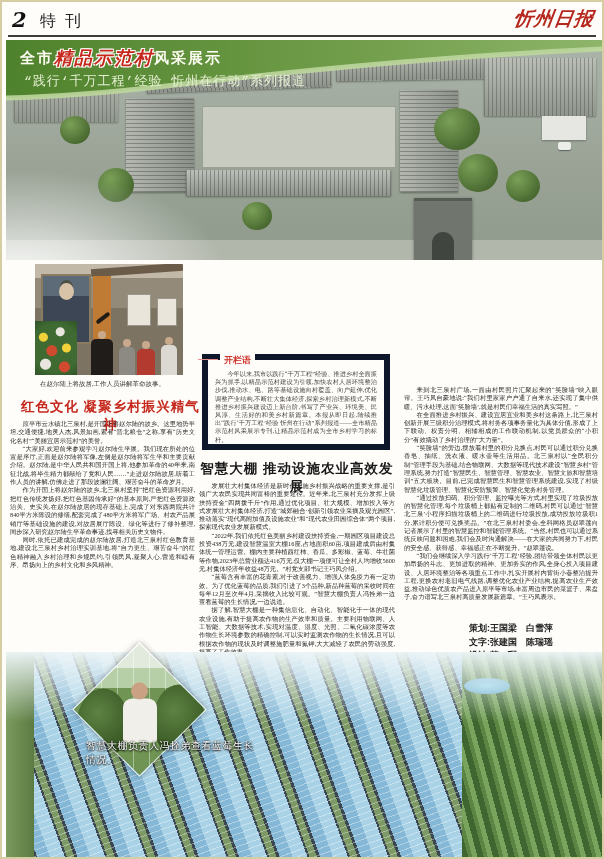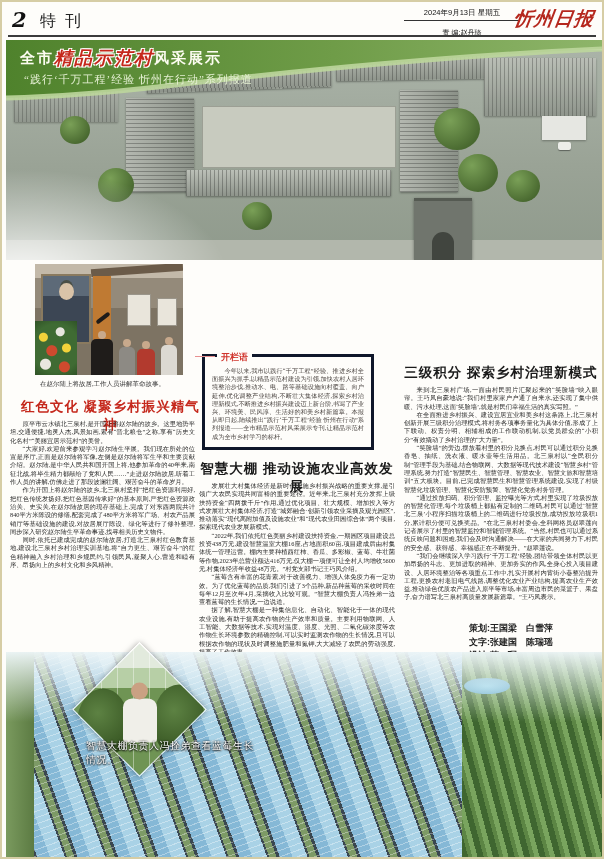--- a/index.html
+++ b/index.html
@@ -22,22 +22,22 @@
   .hdr-rule { position:absolute; top:33px; left:6px; right:6px; height:2px; background:#3b3b3b; }
 
   
   .banner { position:absolute; top:38px; left:4px; width:540px; height:70px; z-index:5; pointer-events:none; }
   .banner svg { position:absolute; top:0; left:0; }
   .banner-line1 { position:absolute; top:6px; left:14px; white-space:nowrap; }
   .b-prefix,.b-suffix { font-family:"Liberation Sans",sans-serif; font-weight:bold; font-size:15px;
                         color:#fdfdf2; letter-spacing:2px; vertical-align:middle; }
   .b-highlight { font:bold italic 18px "DejaVu Serif",serif; color:#c5281c; letter-spacing:2px;
                  text-shadow:1px 1px 0 #fff,-1px -1px 0 #fff,1px -1px 0 #fff,-1px 1px 0 #fff; vertical-align:middle; }
-  .banner-line2 { position:absolute; top:32px; left:18px; font-family:Liberation Serif, serif;
-                  font-size:11px; color:#e4efd2; letter-spacing:1px; }
+  .banner-line2 { position:absolute; top:32px; left:18px; font-family:Liberation Mono, monospace;
+                  font-size:13px; color:#e4efd2; letter-spacing:1px; }
 
   
   .main-photo { position:absolute; top:48px; left:4px; width:596px; height:210px; overflow:hidden;
                 background:linear-gradient(180deg,#aab3a8 0%,#9aa396 55%,#8f9a8c 100%); z-index:1; }
   .roof { position:absolute; background:
             repeating-linear-gradient(90deg, rgba(55,57,54,.38) 0 1px, rgba(0,0,0,0) 1px 4px),
             linear-gradient(180deg,#bcc0b8,#8e948b);
           box-shadow:0 1px 2px rgba(0,0,0,.35); }
   .roof.v { background:
             repeating-linear-gradient(0deg, rgba(55,57,54,.38) 0 1px, rgba(0,0,0,0) 1px 4px),
@@ -91,22 +91,22 @@
   .photo-caption { position:absolute; font-size:6.5px; color:#333; text-align:center; }
 
   .left-title { position:absolute; left:8px; top:396px; width:185px; color:#c5281c;margin-left:8px; }
   .left-body { position:absolute; left:8px; top:418px; width:185px; height:224px; }
 
   
   .kicker-block { position:absolute; left:200px; top:264px; width:320px; z-index:6; }
   .kicker { font-family:"Liberation Sans",sans-serif; font-weight:bold; font-size:13px; color:#111; letter-spacing:1px; }
   .big-title { margin-top:4px; text-align:center; font-family:"Liberation Sans",sans-serif; font-weight:bold;
                font-size:30px; letter-spacing:5px; color:#d8231c; }
-  .intro-box { position:absolute; left:200px; top:352px; width:172px; height:96px;
-               border:3px solid #0f172a; padding:10px 7px 4px; }
+  .intro-box { position:absolute; left:200px; top:352px; width:188px; height:96px;
+               border:6px solid #0f172a; padding:10px 7px 4px; }
   .intro-label { position:absolute; top:-6px; left:12px; background:#fefdfa; padding:0 4px;
                  font-family:"Liberation Sans",sans-serif; font-weight:bold; font-size:9px; color:#d0342c; }
   .intro-label::before { content:""; position:absolute; left:-22px; top:5px; width:20px; height:1px; background:#e89090; }
   .intro-text { font-size:6.2px; line-height:8.2px; color:#4a4440; text-align:justify; text-indent:2em;
                 height:80px; overflow:hidden; }
   .mid-title { position:absolute; left:197px; top:458px; width:196px;text-align:center; }
   .mid-body { position:absolute; left:197px; top:480px; width:196px; height:190px; }
 
   
   .right-title { position:absolute; left:402px; top:362px; width:194px; }
@@ -146,24 +146,20 @@
                 font-size:10px; letter-spacing:.5px; text-shadow:0 0 2px #000,0 1px 2px #000; }
 </style>
 </head>
 <body>
 
 <div class="page">
 
   <div class="hdr">
     <div class="page-num">2</div>
     <div class="section-title">特刊</div>
-    <div class="date-block">
-      <div class="date-line">2024年9月13日 星期五</div>
-      <span class="editor-line">责 编:赵丹琦</span>
-    </div>
     <div class="masthead">忻州日报</div>
   </div>
   <div class="hdr-rule"></div>
 
   <div class="main-photo">
     <div class="roof" style="left:140px;top:6px;width:185px;height:34px;transform:rotate(-2deg);"></div>
     <div class="roof" style="left:330px;top:0;width:150px;height:30px;transform:rotate(-1deg);"></div>
     <div class="roof" style="left:8px;top:18px;width:104px;height:54px;opacity:.85;"></div>
     <div class="roof v" style="left:120px;top:48px;width:68px;height:94px;"></div>
     <div class="roof v" style="left:394px;top:40px;width:58px;height:102px;"></div>
@@ -244,21 +240,20 @@
 
   <div class="art-title mid-title">智慧大棚 推动设施农业高效发展</div>
   <div class="col-body mid-body">
     <p>发展壮大村集体经济是新时代实施乡村振兴战略的重要支撑,是引领广大农民实现共同富裕的重要途径。近年来,北三泉村充分发挥上级扶持资金“四两拨千斤”作用,通过优化项目、壮大规模、增加投入等方式发展壮大村集体经济,打造“城郊融合·创新引领农业采摘及观光园区”,推动落实“现代高附加值及设施农业”和“现代农业田园综合体”两个项目,探索现代农业发展新模式。</p>
     <p>“2022年,我们依托红色美丽乡村建设扶持资金,一期园区项目建设总投资438万元,建设智慧温室大棚16座,占地面积60亩,项目建成后由村集体统一管理运营。棚内主要种植西红柿、香瓜、多彩椒、蓝莓、牛壮菌等作物,2023年总营业额达416万元,仅大棚一项便可让全村人均增收5600元,村集体经济年收益48万元。”村党支部书记王巧凤介绍。</p>
     <p>“蓝莓含有丰富的花青素,对于改善视力、增强人体免疫力有一定功效。为了优化蓝莓的品质,我们引进了3个品种,新品种蓝莓的采收时间在每年12月至次年4月,采摘收入比较可观。”智慧大棚负责人冯拴弟一边查看蓝莓的生长情况,一边说道。</p>
     <p>据了解,智慧大棚是一种集信息化、自动化、智能化于一体的现代农业设施,有助于提高农作物的生产效率和质量。主要利用物联网、人工智能、大数据等技术,实现对温度、湿度、光照、二氧化碳浓度等农作物生长环境参数的精确控制,可以实时监测农作物的生长情况,且可以根据农作物的现状及时调整施肥量和氮钾,大大减轻了农民的劳动强度,提高了工作效率。</p>
     <p>王巧凤介绍,该村将在智慧农业产业园区建设过程中以“政府推动、市场运作、项目支持、示范引导、统一规划、多元投资、共同建设”为宗旨,辐射带动周边村积极参与,预计于2025年初步形成以北三泉为中心的城郊高附加值农业种植及观光产业园,将进一步推动村集体经济发展壮大。</p>
   </div>
 
-  <div class="art-title right-title">三级积分 探索乡村治理新模式</div>
   <div class="col-body right-body">
     <p>来到北三泉村广场,一面由村民照片汇聚起来的“笑脸墙”映入眼帘。王巧凤自豪地说:“我们村里家家户户通了自来水,还实现了集中供暖、污水处理,这面‘笑脸墙’,就是村民们幸福生活的真实写照。”</p>
     <p>在全面推进乡村振兴、建设宜居宜业和美乡村这条路上,北三泉村创新开展三级积分治理模式,将村务各项事务量化为具体分值,形成了上下联动、权责分明、相辅相成的工作联动机制,以党员群众的“小积分”有效撬动了乡村治理的“大力量”。</p>
     <p>“笑脸墙”的旁边,摆放着村里的积分兑换点,村民可以通过积分兑换香皂、抽纸、洗衣液、暖水壶等生活用品。北三泉村以“全民积分制”管理手段为基础,结合物联网、大数据等现代技术建设“智慧乡村”管理系统,努力打造“智慧民生、智慧管理、智慧农业、智慧文旅和智慧培训”五大板块。目前,已完成智慧民生和智慧管理系统建设,实现了村级智慧化垃圾管理、智慧化安防预警、智慧化党务村务管理。</p>
     <p>“通过投放扫码、积分管理、监控曝光等方式,村里实现了垃圾投放的智慧化管理,每个垃圾桶上都贴有定制的二维码,村民可以通过‘智慧北三泉’小程序扫描垃圾桶上的二维码进行垃圾投放,成功投放垃圾积1分,累计积分便可兑换奖品。”在北三泉村村委会,全科网格员赵翠莲向记者展示了村里的智慧监控和智能管理系统。“当然,村民也可以通过系统反映问题和困难,我们会及时沟通解决——在大家的共同努力下,村民的安全感、获得感、幸福感正在不断提升。”赵翠莲说。</p>
     <p>“我们会继续深入学习践行‘千万工程’经验,团结带领全体村民以更加昂扬的斗志、更加进取的精神、更加务实的作风,全身心投入项目建设、人居环境整治等各项重点工作中,扎实开展村内背街小巷整治提升工程,更换农村老旧电气线路,调整优化农业产业结构,提高农业生产效益,推动绿色优质农产品进入原平等市场,丰富周边市民的菜篮子、果盘子,奋力谱写北三泉村高质量发展新篇章。”王巧凤表示。</p>
   </div>
 
   <div class="credits">
     <div>策划:王国梁　白雪萍</div>

